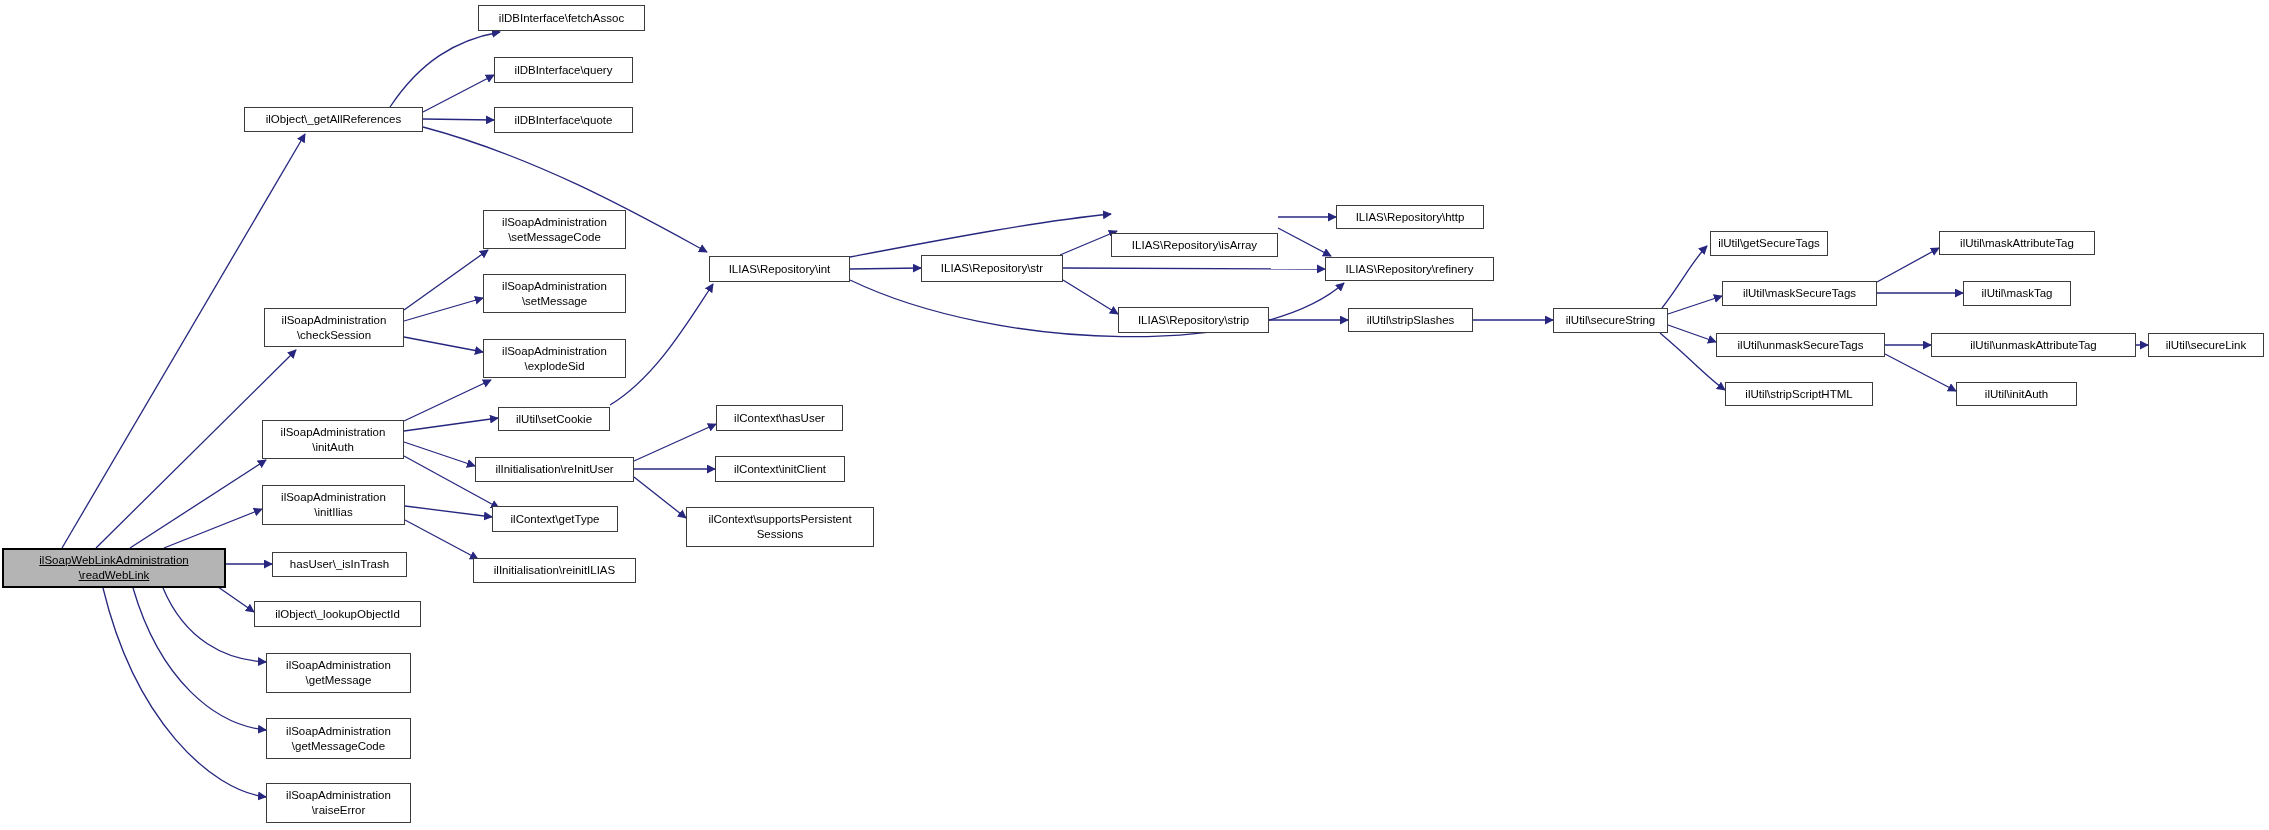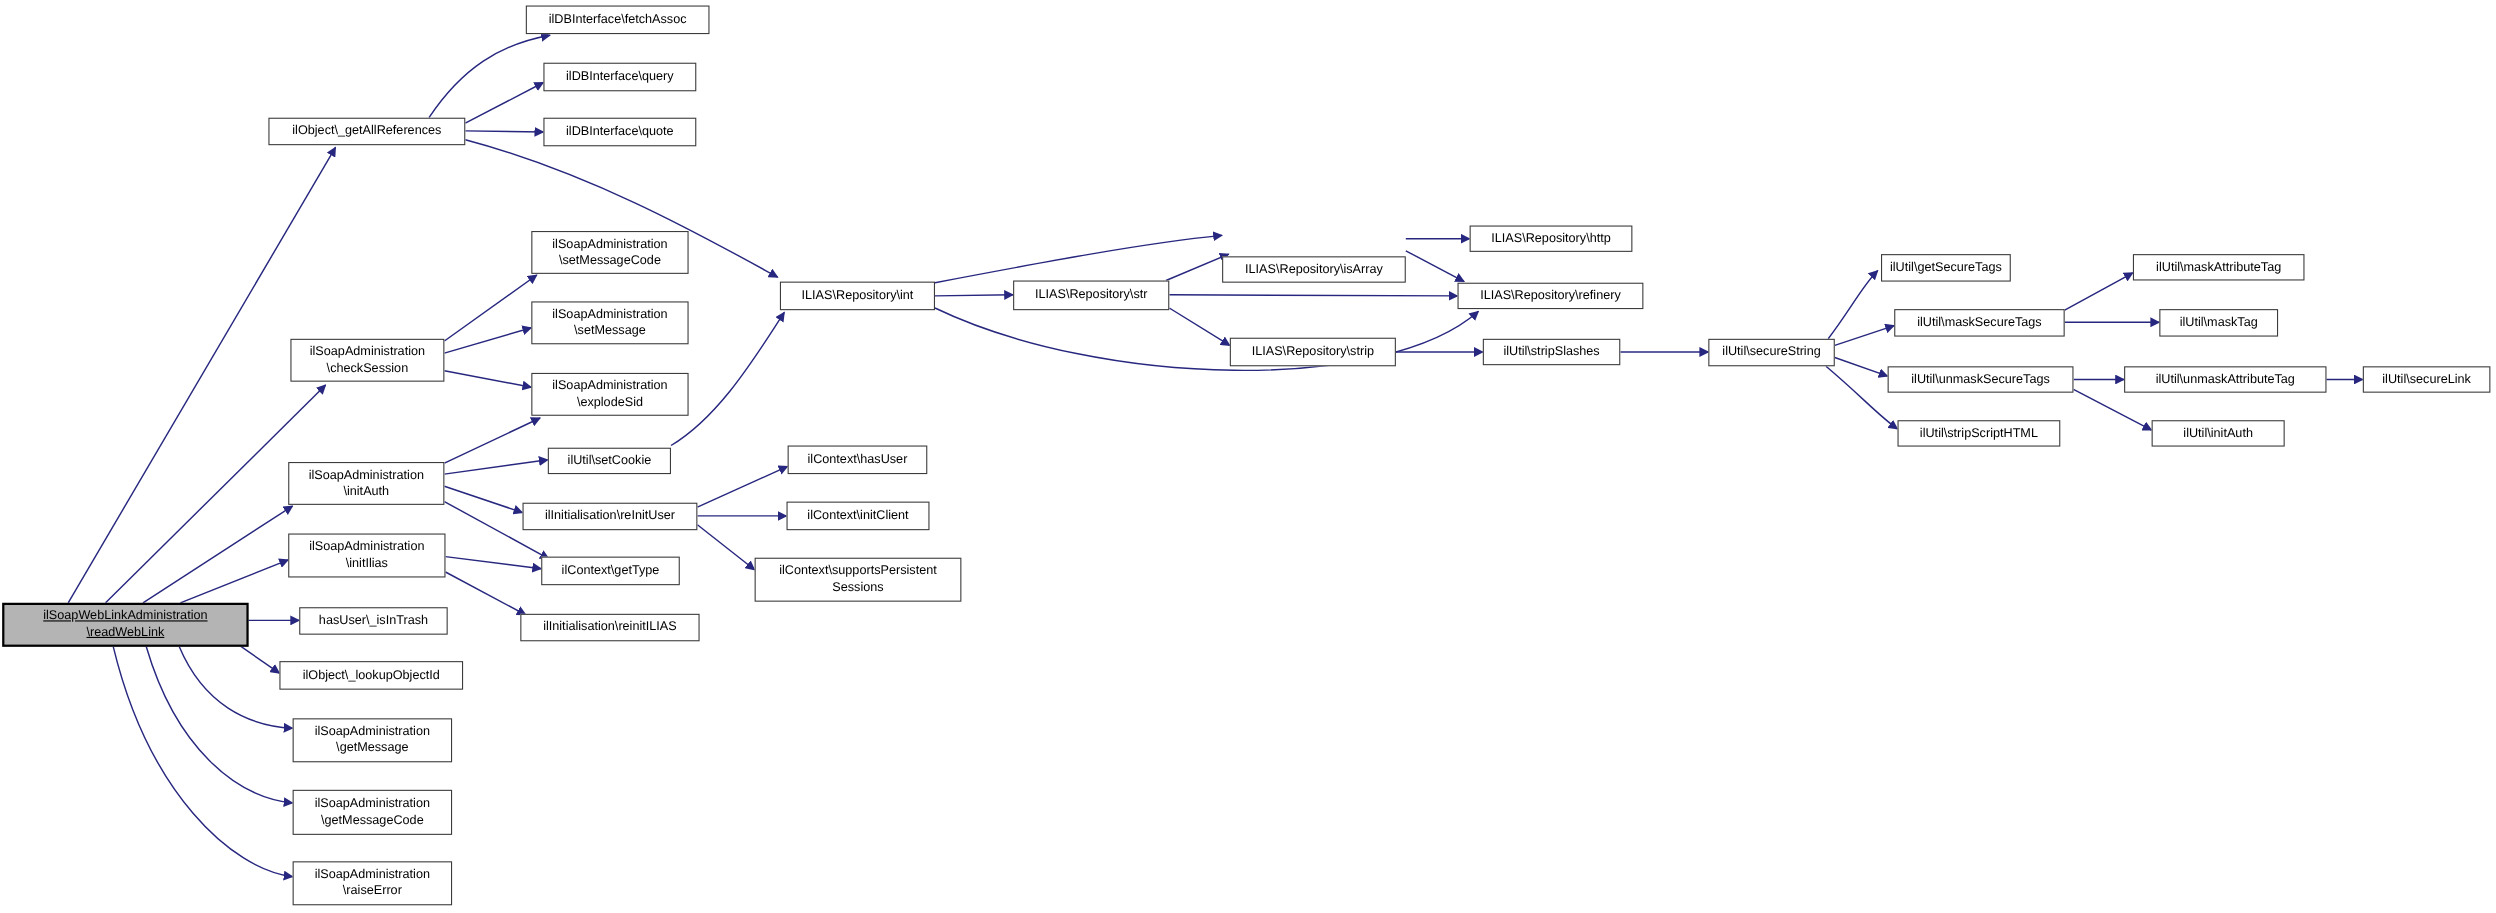--- a/index.html
+++ b/index.html
@@ -219,21 +219,21 @@
       </div>
       <div class="node" style="left: 1939px; top: 231px; width: 156px; height: 24px;">
         <span>ilUtil\maskAttributeTag</span>
       </div>
       <div class="node" style="left: 1963px; top: 281px; width: 108px; height: 25px;">
         <span>ilUtil\maskTag</span>
       </div>
       <div class="node" style="left: 1716px; top: 333px; width: 169px; height: 24px;">
         <span>ilUtil\unmaskSecureTags</span>
       </div>
-      <div class="node" style="left: 1931px; top: 333px; width: 184px; height: 24px;">
+      <div class="node" style="left: 1931px; top: 333px; width: 205px; height: 24px;">
         <span>ilUtil\unmaskAttributeTag</span>
       </div>
       <div class="node" style="left: 2148px; top: 333px; width: 116px; height: 24px;">
         <span>ilUtil\secureLink</span>
       </div>
       <div class="node" style="left: 1725px; top: 382px; width: 148px; height: 24px;">
         <span>ilUtil\stripScriptHTML</span>
       </div>
       <div class="node" style="left: 1956px; top: 382px; width: 121px; height: 24px;">
         <span>ilUtil\initAuth</span>

